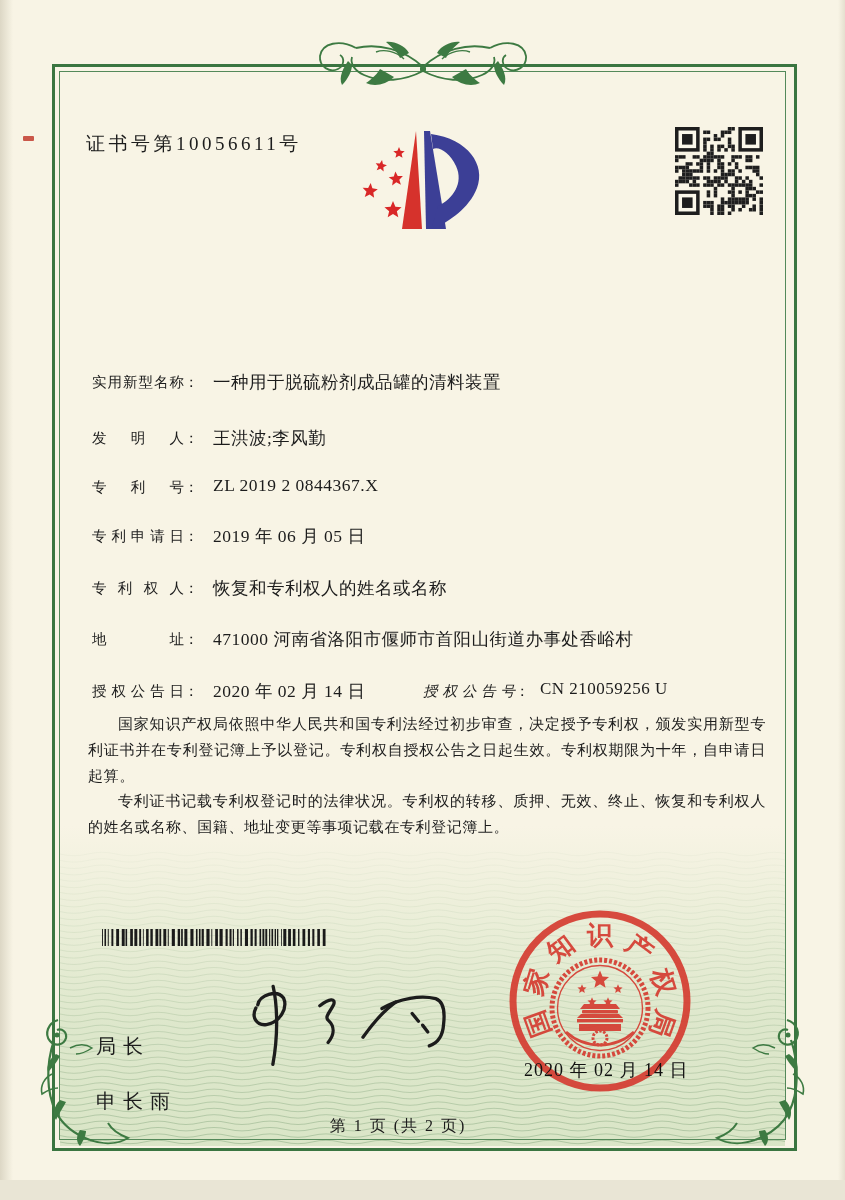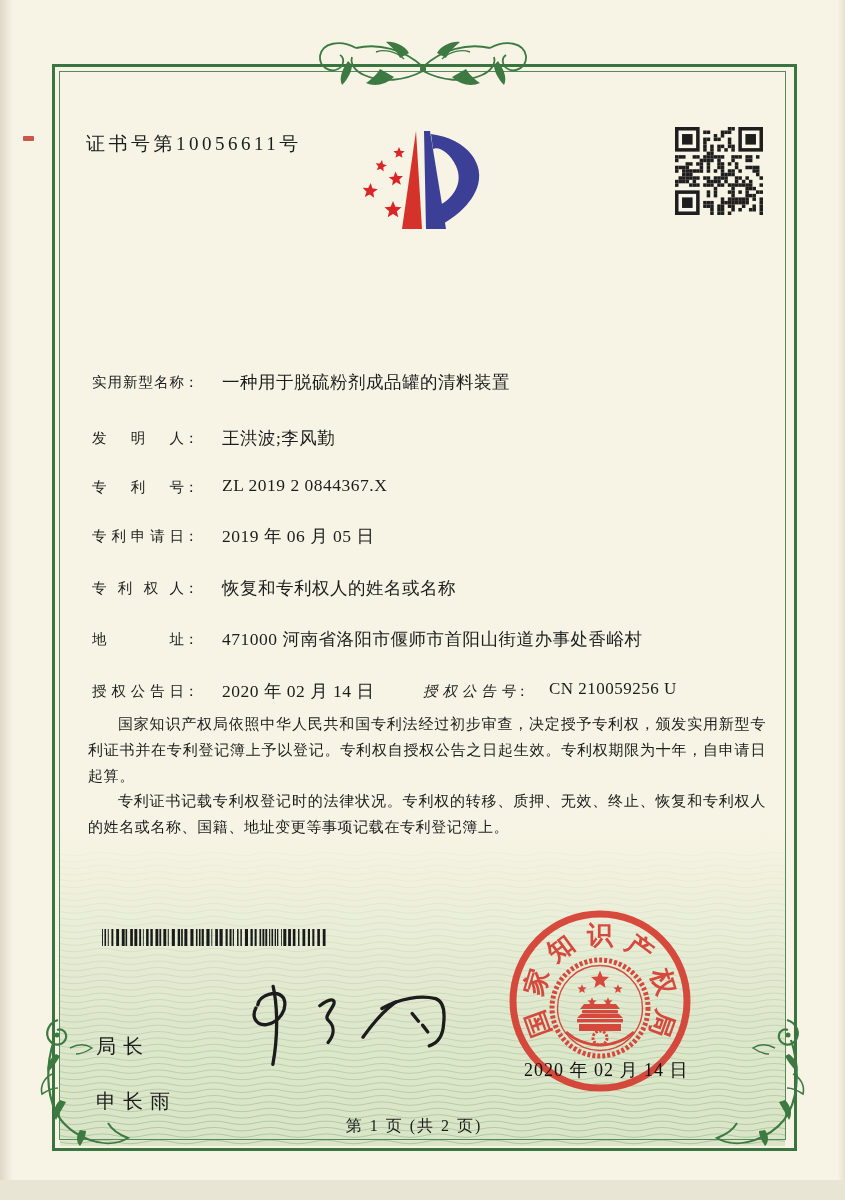--- a/index.html
+++ b/index.html
@@ -21,34 +21,34 @@
   .corner-br{left:709px;top:1014px;transform:scaleX(-1);}
   .cert-no{position:absolute;left:86px;top:131px;font-size:19px;letter-spacing:3.5px;z-index:6;}
   svg.logo{position:absolute;left:336px;top:121px;width:160px;height:120px;z-index:6;}
   svg.qr{position:absolute;left:675px;top:127px;width:88px;height:88px;z-index:6;}
   .title{position:absolute;left:0;top:254px;width:845px;text-align:center;font-size:42px;font-weight:700;
          letter-spacing:9px;text-indent:9px;z-index:6;}
   .frow{position:absolute;left:0;width:845px;height:28px;z-index:6;}
   .flabel{position:absolute;left:92px;top:3px;width:92px;font-size:14.5px;
           text-align:justify;text-align-last:justify;}
   .fcolon{position:absolute;left:184px;top:3px;font-size:14.5px;}
-  .fvalue{position:absolute;left:213px;top:0;font-size:17.5px;letter-spacing:.5px;white-space:nowrap;margin-left:9px;}
+  .fvalue{position:absolute;left:213px;top:0;font-size:17.5px;letter-spacing:.5px;white-space:nowrap;}
   .flabel2{left:423px;font-style:italic;}
   .fcolon2{left:515px;}
   .fvalue2{left:540px;font-size:17px;}
   .paras{position:absolute;left:88px;top:712px;width:678px;z-index:6;}
   .paras p{margin:0;font-size:15px;line-height:25.8px;text-align:justify;text-indent:2em;letter-spacing:.6px;}
   .official-title{position:absolute;left:96px;top:1033px;font-size:20px;letter-spacing:7px;z-index:7;}
   .official-name{position:absolute;left:96px;top:1088px;font-size:20px;letter-spacing:7px;z-index:7;}
   svg.barcode{position:absolute;left:102px;top:929px;width:226px;height:17px;z-index:6;}
   svg.signature{position:absolute;left:230px;top:950px;width:220px;height:125px;z-index:7;}
   svg.seal{position:absolute;left:504px;top:905px;width:192px;height:192px;z-index:8;}
   .seal-date{position:absolute;left:524px;top:1058px;font-size:18px;letter-spacing:1px;color:#111;z-index:9;}
   .page-num{position:absolute;left:52px;top:1116px;width:692px;text-align:center;font-size:16px;
-            letter-spacing:2px;z-index:6;padding-left:16px;}
+            letter-spacing:2px;z-index:6;}
   .back-note{position:absolute;left:0;top:1211px;width:786px;text-align:left;font-size:17.5px;
              font-weight:600;letter-spacing:2px;z-index:6;}
   .scan-mark{position:absolute;left:23px;top:136px;width:11px;height:5px;background:#c23b2e;opacity:.85;
              border-radius:1px;z-index:6;}
 </style>
 </head>
 <body>
 
 <div class="page">
 

